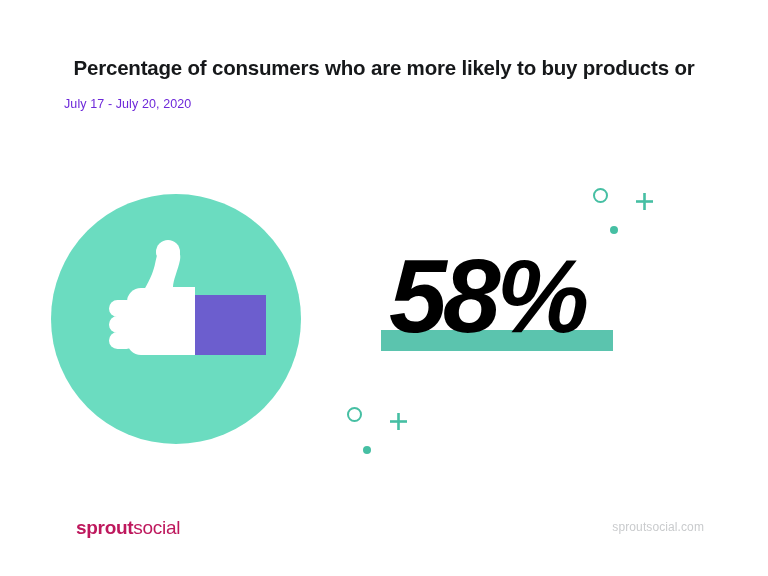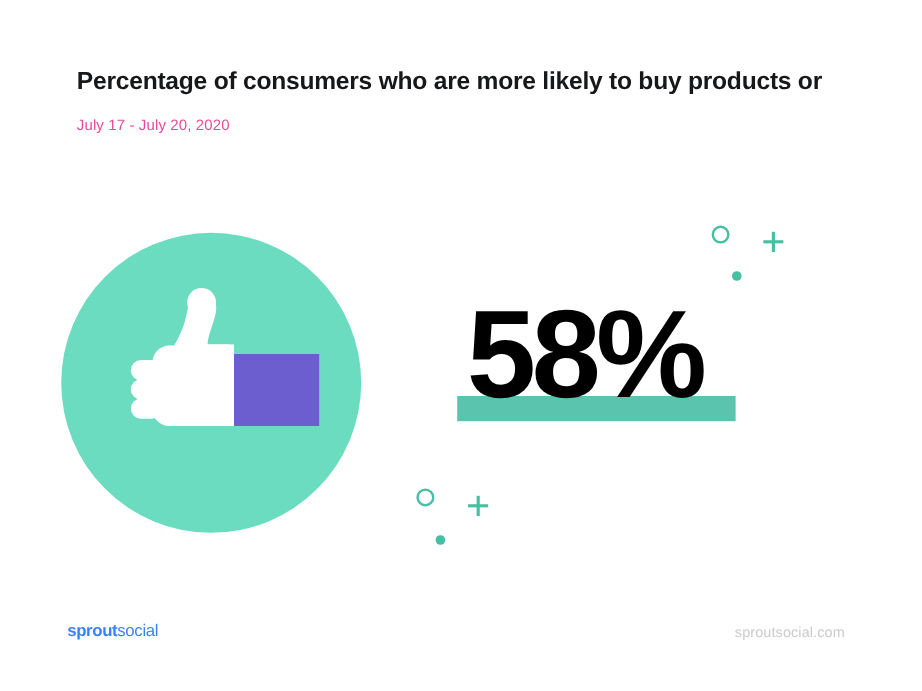--- a/index.html
+++ b/index.html
@@ -28,26 +28,27 @@
     top: 52px;
     width: 640px;
   }
   .headline {
     font-size: 20.5px;
     font-weight: bold;
     line-height: 31px;
     color: #16181a;
     letter-spacing: -0.2px;
     margin: 0;
+    text-align: center;
   }
   .headline .l2 { display: block; }
   .daterange {
     margin-top: 14px;
     font-size: 12.5px;
-    color: #ec4899;
+    color: #6d28d9;
     letter-spacing: 0.1px;
   }
 
   
   .illustration {
     position: absolute;
     left: 51px;
     top: 194px;
     width: 250px;
     height: 250px;
@@ -66,20 +67,21 @@
     height: 250px;
   }
 
   
   .stat {
     position: absolute;
     left: 381px;
     top: 240px;
     width: 240px;
     height: 115px;
+    font-style: italic;
   }
   .stat-bar {
     position: absolute;
     left: 0px;
     top: 90px;
     width: 232px;
     height: 21px;
     background: #5BC4AE;
   }
   .stat-value {
@@ -103,25 +105,25 @@
   }
   .deco-dot {
     border-radius: 50%;
     background: #46BFA3;
   }
   .deco-plus svg { display: block; }
 
   
   .logo {
     position: absolute;
-    left: 56px;
+    left: 76px;
     top: 517px;
-    font-size: 14px;
+    font-size: 19px;
     letter-spacing: -0.3px;
-    color: #3b82f6;
+    color: #be185d;
     white-space: nowrap;
   }
   .logo .bold { font-weight: bold; }
   .logo .light { font-weight: normal; }
   .site-url {
     position: absolute;
     right: 64px;
     top: 520px;
     font-size: 12px;
     color: #c9cbcd;

